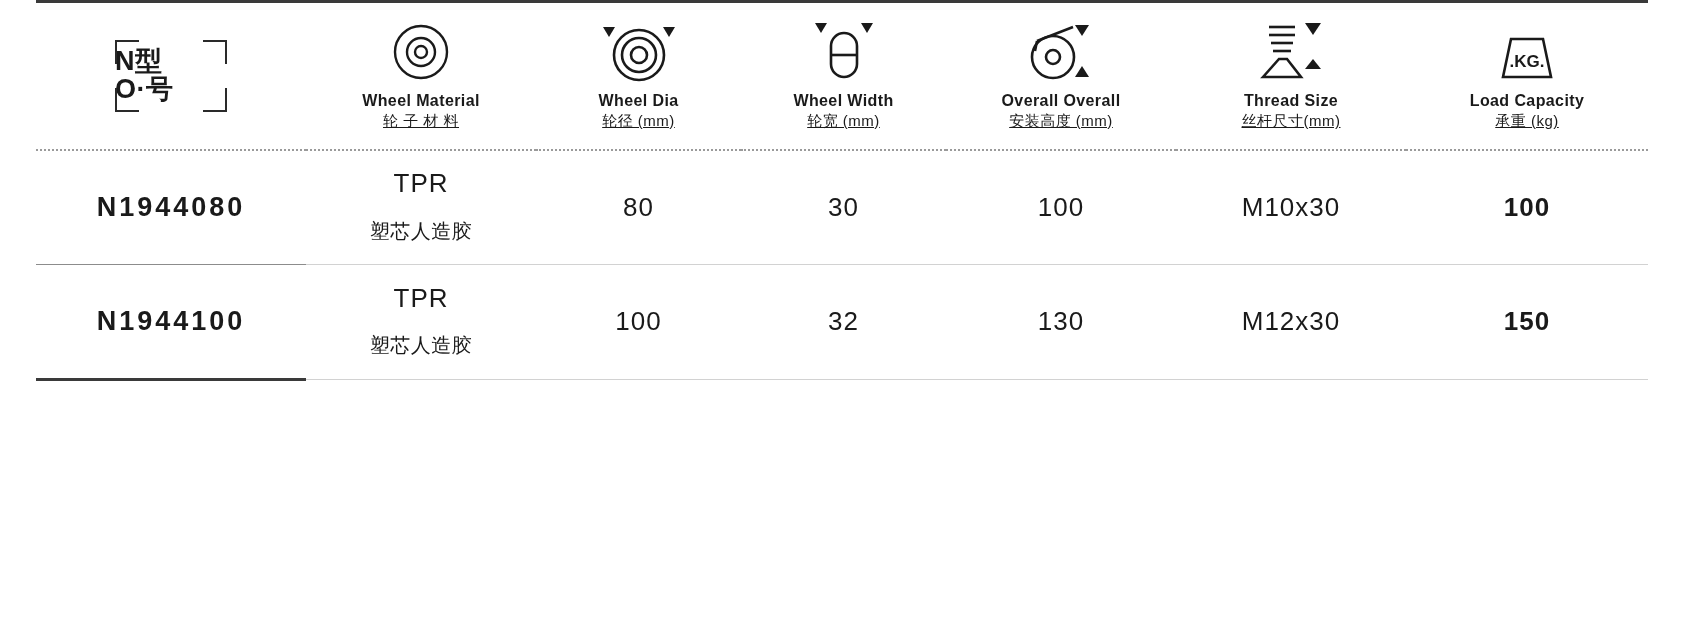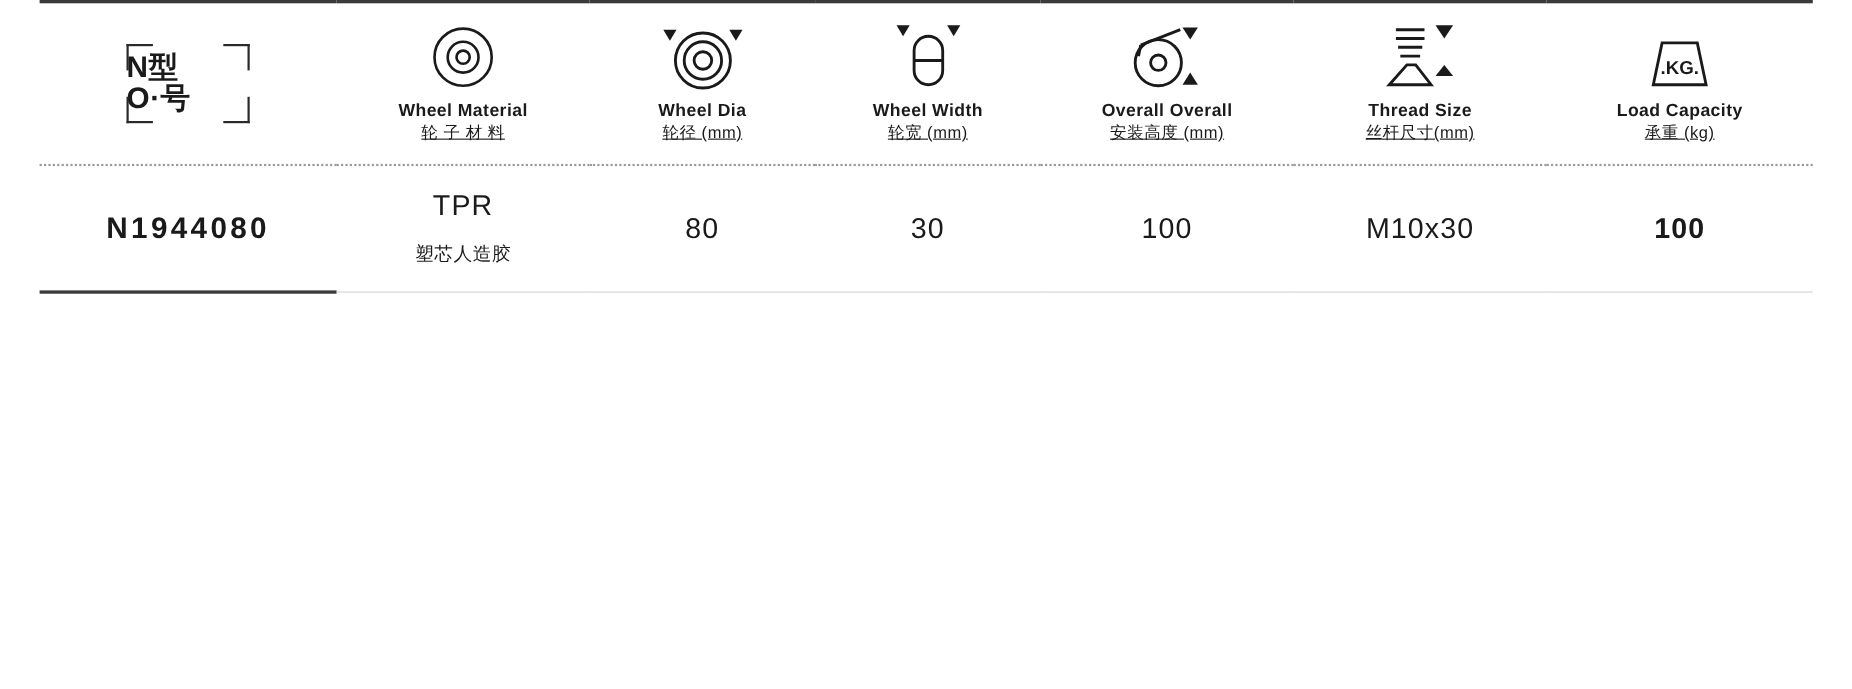--- a/index.html
+++ b/index.html
@@ -117,21 +117,21 @@
   }
   tbody tr:last-child td.c-model {
     border-bottom: 3px solid #3a3a3a;
   }
   .mat-en {
     font-size: 26px;
     letter-spacing: 1px;
     line-height: 1.05;
   }
   .mat-cn {
-    font-size: 17px;
+    font-size: 20px;
     letter-spacing: 0.5px;
     line-height: 1.3;
     margin-top: 20px;
   }
   .num { letter-spacing: 1px; }
   .thread { letter-spacing: 1px; }
   .load { font-weight: bold; letter-spacing: 1px; }
 </style>
 </head>
 <body>
@@ -254,16 +254,28 @@
           <div class="mat-en">TPR</div>
           <div class="mat-cn">塑芯人造胶</div>
         </td>
         <td class="num">80</td>
         <td class="num">30</td>
         <td class="num">100</td>
         <td class="thread">M10x30</td>
         <td class="load">100</td>
       </tr>
 
+      <tr>
+        <td class="c-model">N1944100</td>
+        <td>
+          <div class="mat-en">TPR</div>
+          <div class="mat-cn">塑芯人造胶</div>
+        </td>
+        <td class="num">100</td>
+        <td class="num">32</td>
+        <td class="num">130</td>
+        <td class="thread">M12x30</td>
+        <td class="load">150</td>
+      </tr>
 
     </tbody>
   </table>
 </div>
 
 </body></html>

